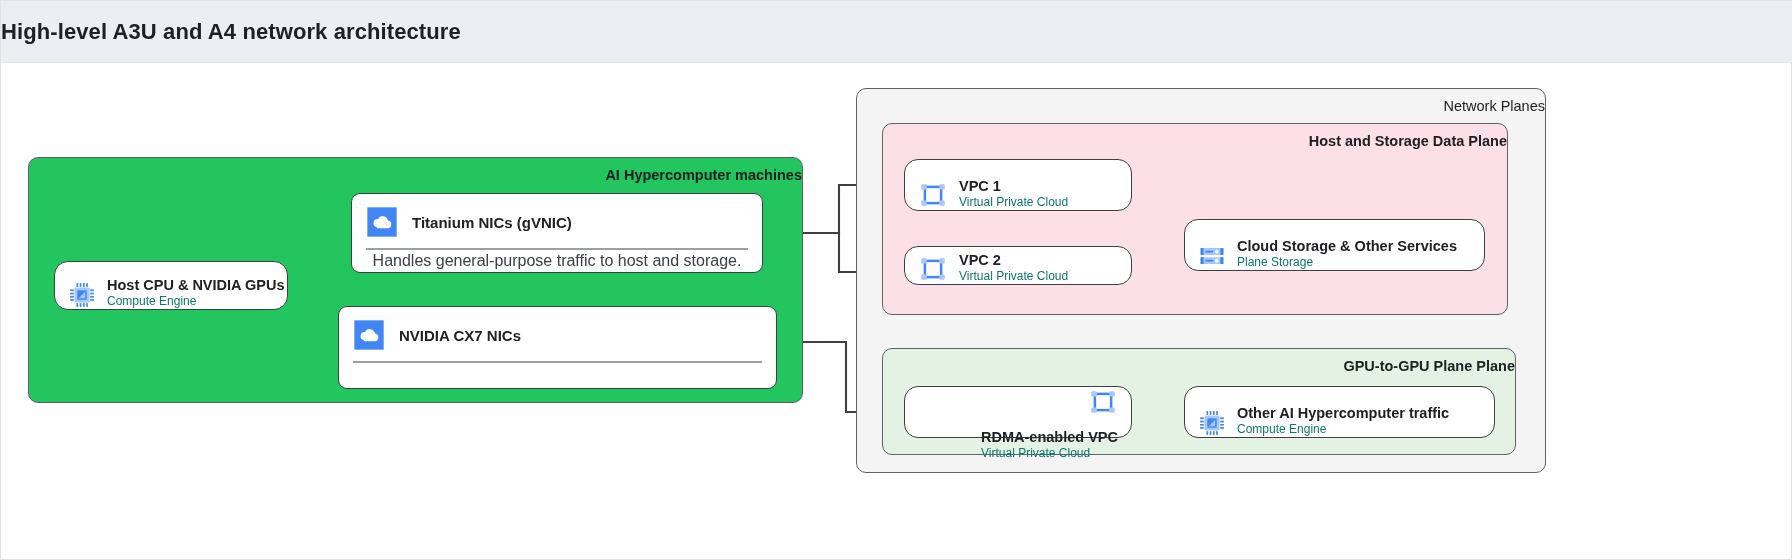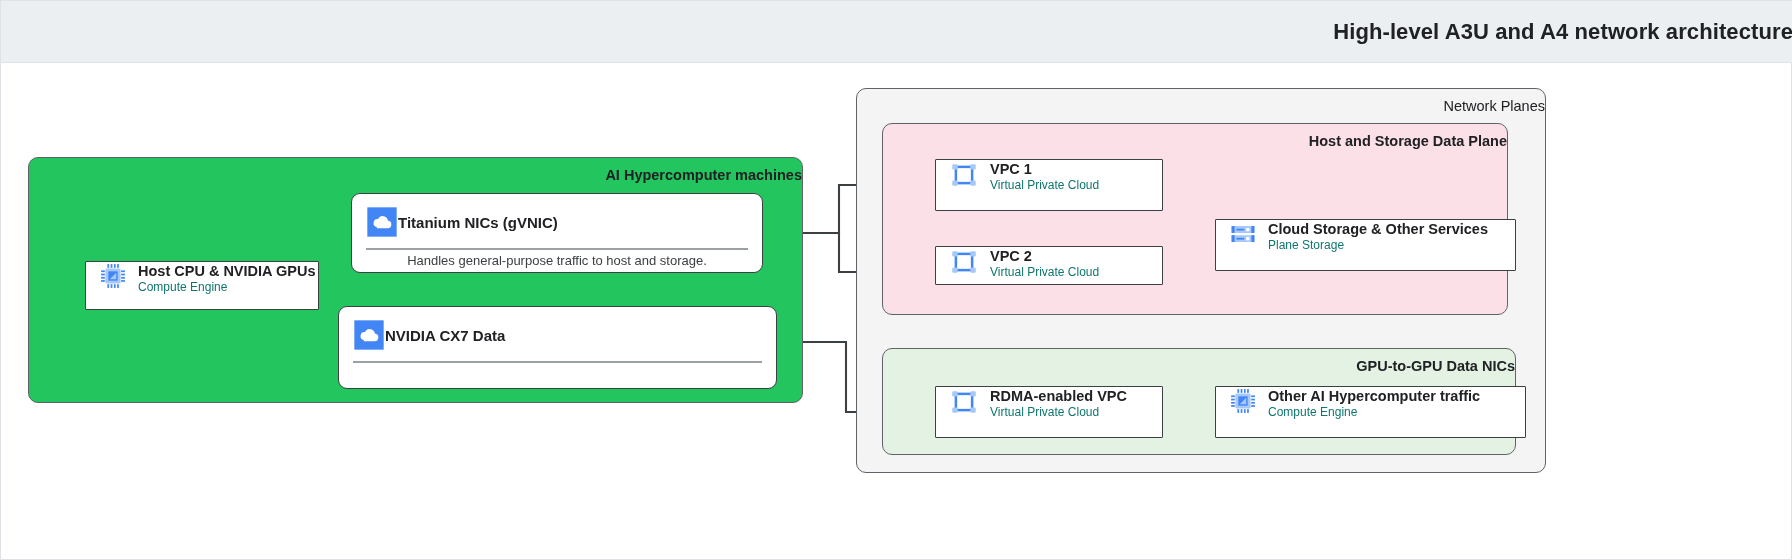--- a/index.html
+++ b/index.html
@@ -11,21 +11,21 @@
     overflow:hidden;
     position:relative;
   }
   #root{position:relative;width:1792px;height:560px;box-sizing:border-box;border:1px solid #dfe3e8;}
 
   
   .titlebar{
     position:absolute;left:0;top:0;width:1792px;height:62px;
     background:#eceff1;
     border-bottom:1px solid #dfe3e8;
-    display:flex;align-items:center;justify-content:flex-end;
+    display:flex;align-items:center;justify-content:flex-start;
     box-sizing:border-box;
   }
   .titlebar .t{
     font-size:22px;font-weight:bold;color:#202124;letter-spacing:.1px;
   }
 
   
   .group{
     position:absolute;box-sizing:border-box;
     border:1.6px solid #5f6368;border-radius:10px;
@@ -37,39 +37,39 @@
   .glabel.bold{font-weight:bold;}
 
   #g-ai{left:27px;top:156px;width:775px;height:246px;background:#22c55e;border-color:#5f6368;}
   #g-planes{left:855px;top:87px;width:690px;height:385px;background:#f4f4f4;border-color:#5f6368;}
   #g-host{left:881px;top:122px;width:626px;height:192px;background:#fbe0e7;border-color:#5f6368;}
   #g-gpu{left:881px;top:347px;width:634px;height:107px;background:#e4f2e4;border-color:#5f6368;}
 
   
   .node{
     position:absolute;box-sizing:border-box;
-    background:#ffffff;border:1.6px solid #3c4043;border-radius:1px;
-    display:flex;align-items:flex-start;gap:11px;padding:0 13px;margin-left:31px;
+    background:#ffffff;border:1.6px solid #3c4043;border-radius:14px;
+    display:flex;align-items:flex-end;gap:11px;padding:0 13px;
   }
   .node .txt{display:flex;flex-direction:column;line-height:1.25;min-width:0;}
   .node .tt{font-size:14.5px;font-weight:bold;color:#202124;white-space:nowrap;}
   .node .st{font-size:12px;color:#0f766e;white-space:nowrap;}
 
   
   .card{
     position:absolute;box-sizing:border-box;
     background:#ffffff;border:1.6px solid #3c4043;border-radius:9px;
     display:flex;flex-direction:column;
   }
-  .card .chead{display:flex;align-items:center;padding:12px 14px 10px 14px;}
+  .card .chead{display:flex;align-items:center;gap:14px;padding:12px 14px 10px 14px;}
   .card .chead .tt{font-size:15px;font-weight:bold;color:#202124;}
   .card .rule{height:1.6px;background:#9aa0a6;margin:0 14px;}
   .card .cfoot{
     flex:1;display:flex;align-items:center;justify-content:center;
-    font-size:13px;color:#3c4043;padding:0 14px;text-align:center;
+    font-size:16px;color:#3c4043;padding:0 14px;text-align:center;
   }
 
   
   .ico{flex:0 0 auto;display:block;}
 
   
   .svg-layer{position:absolute;left:0;top:0;width:1792px;height:560px;pointer-events:none;}
 </style>
 </head>
 <body>
@@ -151,21 +151,21 @@
     <div class="rule"></div>
     <div class="cfoot">Handles general-purpose traffic to host and storage.</div>
   </div>
 
   <div class="card" style="left:337px;top:305px;width:439px;height:83px;">
     <div class="chead">
       <svg class="ico" width="32" height="32" viewBox="0 0 24 24">
         <rect x="1" y="1" width="22" height="22" fill="#4285f4"></rect>
         <path d="M8.1 16.6 h8.2 a2.85 2.85 0 0 0 0.15 -5.68 a3.9 3.9 0 0 0 -7.4 -1.1 a3.05 3.05 0 0 0 -0.95 6.02 z" fill="#ffffff"></path>
       </svg>
-      <div class="tt">NVIDIA CX7 Data</div>
+      <div class="tt">NVIDIA CX7 NICs</div>
     </div>
     <div class="rule"></div>
   </div>
 
   <div class="group" id="g-planes">
     <div class="glabel">Network Planes</div>
   </div>
 
   <div class="group" id="g-host">
     <div class="glabel bold">Host and Storage Data Plane</div>
@@ -216,24 +216,24 @@
       <circle cx="16.1" cy="8.2" r="1.6" fill="#ffffff"></circle>
       <circle cx="16.1" cy="16.0" r="1.6" fill="#ffffff"></circle>
     </svg>
     <div class="txt">
       <div class="tt">Cloud Storage &amp; Other Services</div>
       <div class="st">Plane Storage</div>
     </div>
   </div>
 
   <div class="group" id="g-gpu">
-    <div class="glabel bold">GPU-to-GPU Data NICs</div>
-  </div>
-
-  <div class="node" style="left:903px;top:385px;width:228px;height:52px;">
+    <div class="glabel bold">GPU-to-GPU Plane Plane</div>
+  </div>
+
+  <div class="node" style="left:903px;top:385px;width:228px;height:52px;flex-direction:column;">
     <svg class="ico" width="30" height="30" viewBox="0 0 24 24">
       <rect x="5.5" y="5.5" width="13" height="13" fill="none" stroke="#4285f4" stroke-width="2"></rect>
       <g fill="#a6c8fa">
         <rect x="2.6" y="3.4" width="4.4" height="4.2" rx="1"></rect>
         <rect x="17" y="3.4" width="4.4" height="4.2" rx="1"></rect>
         <rect x="2.6" y="16.4" width="4.4" height="4.2" rx="1"></rect>
         <rect x="17" y="16.4" width="4.4" height="4.2" rx="1"></rect>
       </g>
     </svg>
     <div class="txt">

